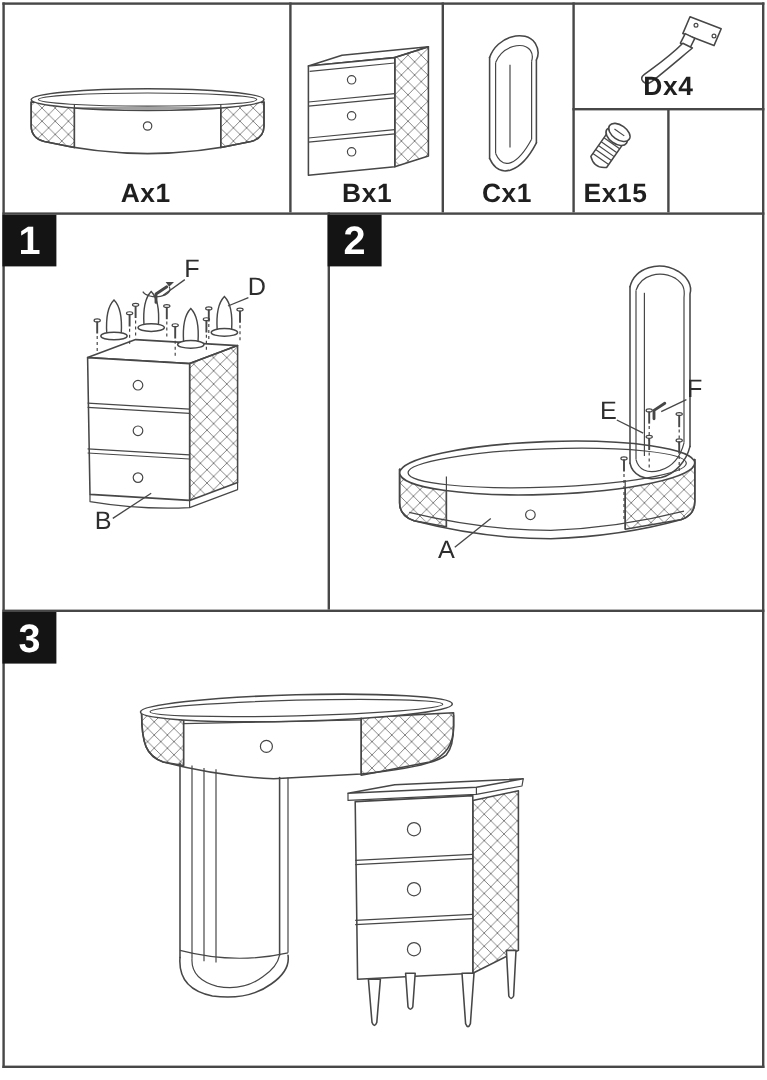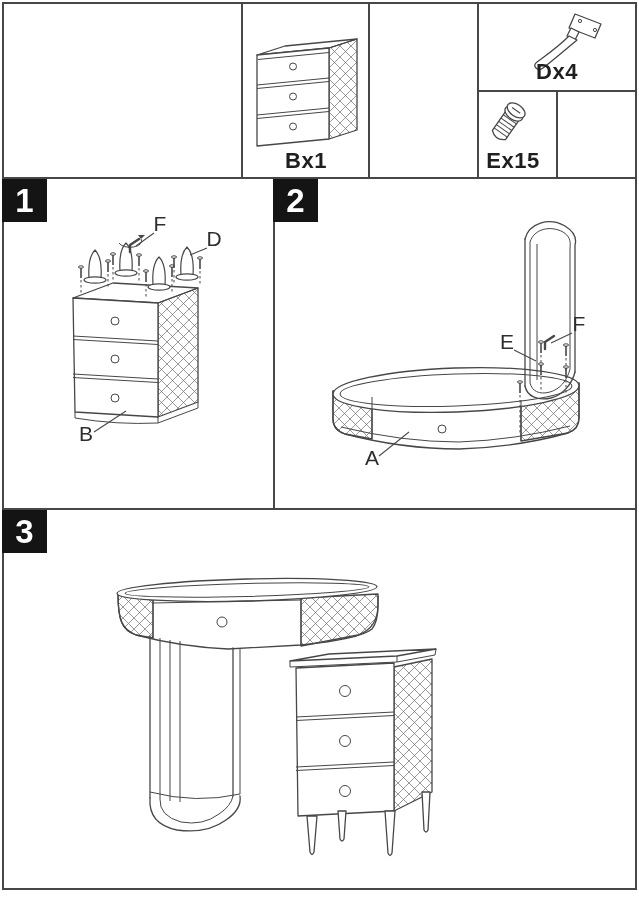--- a/index.html
+++ b/index.html
@@ -58,38 +58,66 @@
   <div class="vl" style="left:635px;top:2px;height:888px"></div>
   <div class="vl" style="left:241px;top:2px;height:175px"></div>
   <div class="vl" style="left:368px;top:2px;height:175px"></div>
   <div class="vl" style="left:477px;top:2px;height:175px"></div>
   <div class="hl" style="top:90px;left:477px;width:160px"></div>
   <div class="vl" style="left:556px;top:90px;height:87px"></div>
   <div class="hl" style="top:177px;left:2px;width:635px"></div>
   <div class="vl" style="left:273px;top:177px;height:331px"></div>
   <div class="hl" style="top:508px;left:2px;width:635px"></div>
 
+  <div class="panel" style="left:2px;top:2px;width:239px;height:175px">
+    <svg width="239" height="175" viewBox="0 0 239 175">
+      <path class="hatch" d="M24,83 L24,103 Q24,113 35,116 L60,121 L60,85 Z"></path>
+      <path class="hatch" d="M218,83 L218,103 Q218,113 207,116 L182,121 L182,85 Z"></path>
+      <path class="ln" d="M24,83 L24,103 Q24,113 35,116 Q78,126 121,126 Q164,126 207,116 Q218,113 218,103 L218,83"></path>
+      <ellipse class="ln wh" cx="121" cy="81" rx="97" ry="9"></ellipse>
+      <ellipse class="lnthin" cx="121" cy="81" rx="91" ry="5.5" fill="none"></ellipse>
+      <path class="lnthin" d="M60,88 L182,88"></path>
+      <line class="lnthin" x1="60" y1="85" x2="60" y2="121"></line>
+      <line class="lnthin" x1="182" y1="85" x2="182" y2="121"></line>
+      <circle class="lnthin" cx="121" cy="103" r="3.5" fill="none"></circle>
+    </svg>
+    <div class="plabel">Ax1</div>
+  </div>
 
   <div class="panel" style="left:241px;top:2px;width:130px;height:175px">
     <svg width="127" height="175" viewBox="0 0 127 175">
       <path class="ln wh" d="M16,53 L44,44 L116,37 L88,46 Z"></path>
       <path class="hatch" d="M88,46 L116,37 L116,128 L88,137 Z"></path>
       <path class="ln wh" d="M16,53 L88,46 L88,137 L16,144 Z"></path>
       <path class="lnthin" d="M17,57.5 L88,50.5"></path>
       <path class="lnthin" d="M16,83 L88,76"></path>
         <path class="lnthin" d="M16,86.5 L88,79.5"></path>
       <path class="lnthin" d="M16,113 L88,106"></path>
         <path class="lnthin" d="M16,116.5 L88,109.5"></path>
       <circle class="lnthin" cx="52" cy="64.5" r="3.5" fill="none"></circle>
       <circle class="lnthin" cx="52" cy="94.5" r="3.5" fill="none"></circle>
       <circle class="lnthin" cx="52" cy="124.5" r="3.5" fill="none"></circle>
     </svg>
     <div class="plabel">Bx1</div>
   </div>
 
+  <div class="panel" style="left:368px;top:2px;width:109px;height:175px">
+    <svg width="109" height="175" viewBox="0 0 109 175">
+      <path class="ln" d="M40,46 C46,28 70,22 78,34 C81,39 81,44 79,48"></path>
+      <path class="lnthin" d="M45,50 C51,36 68,32 74,40 C76,43 76,46 75,49"></path>
+      <line class="ln" x1="40" y1="46" x2="40" y2="130"></line>
+      <line class="lnthin" x1="45" y1="50" x2="45" y2="126"></line>
+      <line class="lnthin" x1="57" y1="52" x2="57" y2="121"></line>
+      <line class="lnthin" x1="75" y1="49" x2="75" y2="114"></line>
+      <line class="ln" x1="79" y1="48" x2="79" y2="117"></line>
+      <path class="ln" d="M40,130 C48,148 66,142 79,117"></path>
+      <path class="lnthin" d="M45,126 C51,140 63,136 75,114"></path>
+    </svg>
+    <div class="plabel">Cx1</div>
+  </div>
 
   <div class="panel" style="left:477px;top:2px;width:160px;height:88px">
     <svg width="160" height="88" viewBox="0 0 160 88">
       <path class="ln wh" d="M98,12 L124,22 L118,36 L92,26 Z"></path>
       <circle class="lnthin" cx="103" cy="19" r="1.6" fill="none"></circle>
       <circle class="lnthin" cx="118" cy="28" r="1.6" fill="none"></circle>
       <path class="ln wh" d="M94,26 L102,30 L98,38 L90,34 Z"></path>
       <path class="ln wh" d="M92,34 C80,46 68,54 60,60 Q56,63 59,66 Q62,69 66,66 C74,60 88,48 100,38 Z"></path>
     </svg>
     <div class="plabel" style="bottom:5px">Dx4</div>

